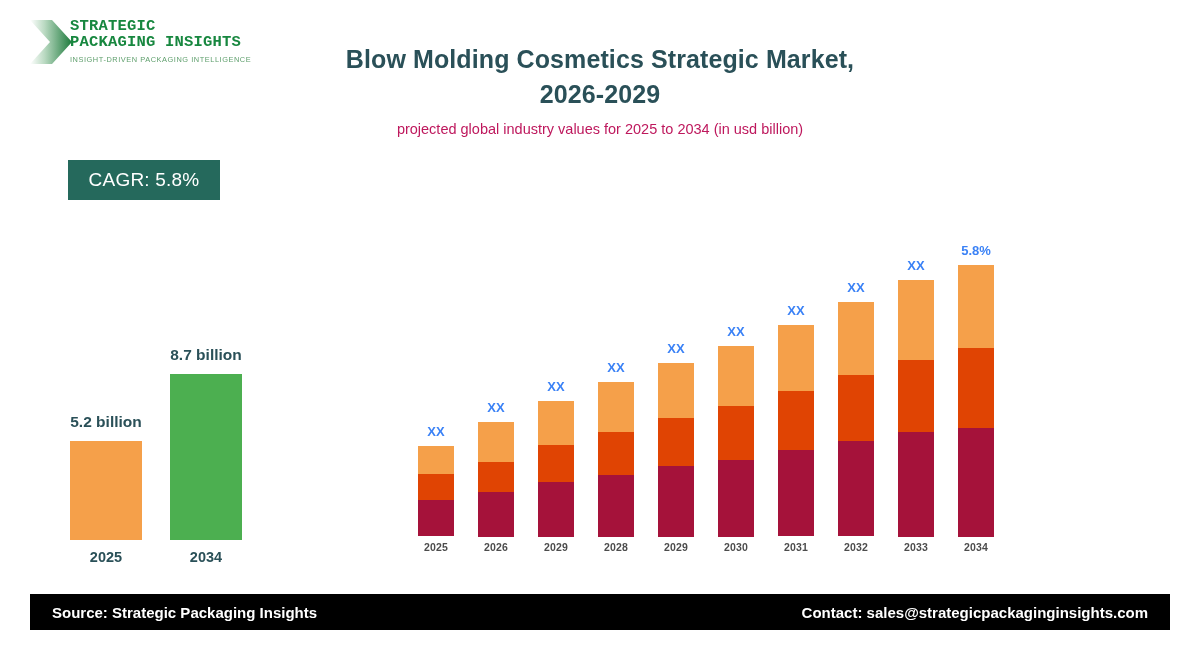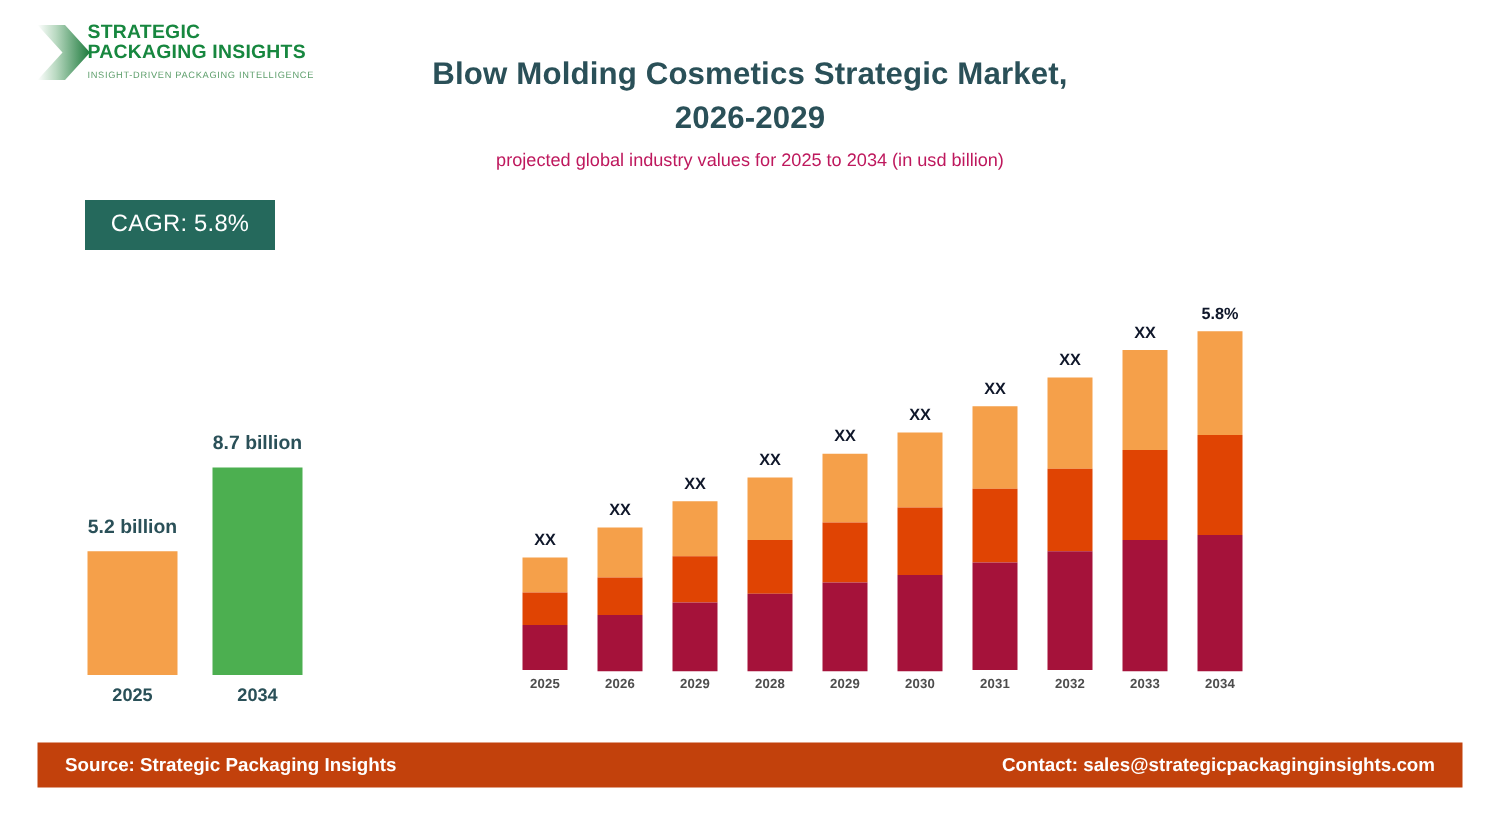--- a/index.html
+++ b/index.html
@@ -36,21 +36,21 @@
     width: 48px;
     height: 52px;
   }
   #logo-text {
     position: absolute;
     left: 42px;
     top: 6px;
     width: 200px;
   }
   .logo-line {
-    font-family: Liberation Sans, sans-serif;
+    font-family: Liberation Mono, monospace;
     font-weight: bold;
     font-size: 15.5px;
     letter-spacing: 0.2px;
     color: #17873f;
     line-height: 16px;
     white-space: nowrap;
   }
   .logo-tag {
     font-family: "Liberation Sans", sans-serif;
     font-size: 7.4px;
@@ -166,21 +166,21 @@
     width: 36px;
   }
   .stack-label {
     position: absolute;
     width: 80px;
     left: -22px;
     text-align: center;
     font-family: "Liberation Sans", sans-serif;
     font-size: 13px;
     font-weight: bold;
-    color: #0f172a;
+    color: #3b82f6;
     white-space: nowrap;
   }
   .stack-year {
     position: absolute;
     width: 46px;
     left: -5px;
     text-align: center;
     top: 100%;
     margin-top: 4px;
     font-family: "Liberation Sans", sans-serif;
@@ -190,21 +190,21 @@
     letter-spacing: 0.2px;
   }
 
   
   #footer {
     position: absolute;
     left: 30px;
     top: 594px;
     width: 1140px;
     height: 36px;
-    background: #c2410c;
+    background: #000000;
     display: flex;
     align-items: center;
     justify-content: space-between;
     box-sizing: border-box;
     padding: 4px 22px;
     gap: 10px;
   }
   .footer-text {
     color: #ffffff;
     font-family: "Liberation Sans", sans-serif;

